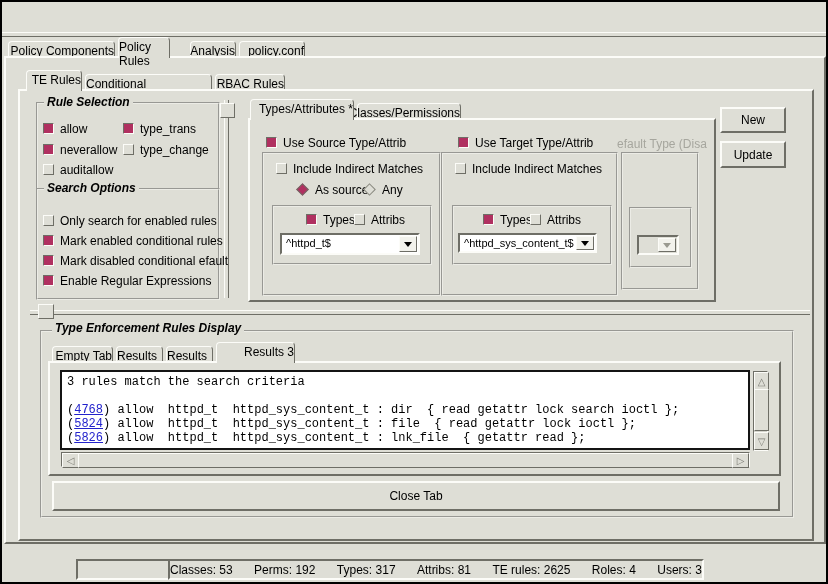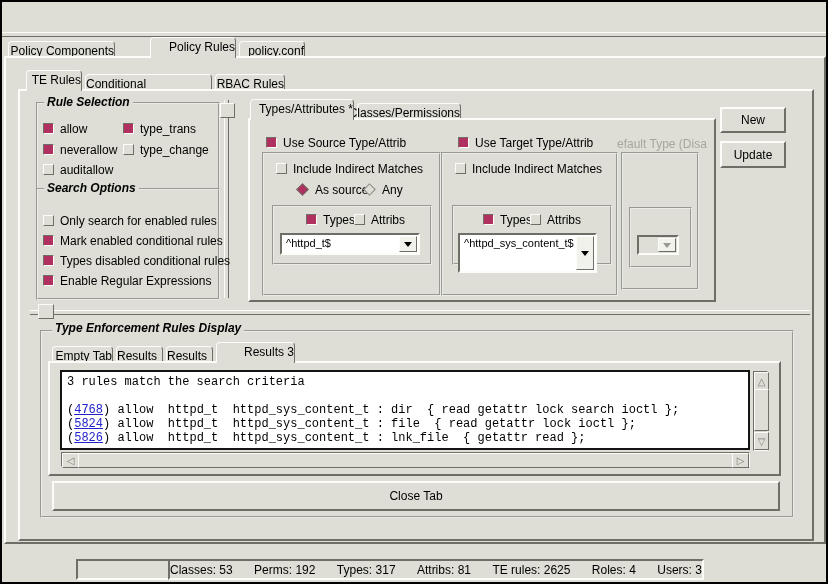--- a/index.html
+++ b/index.html
@@ -67,21 +67,21 @@
 </head>
 <body>
 
 <div id="win">
 
   <div class="abs sash-h" style="left:0;top:30px;width:824px;height:3px;"></div>
 
   <div class="tab" style="left:6px;top:39px;width:107px;height:15px;">
     <span>Policy Components</span>
     </div>
-  <div class="tab active" style="left:116px;top:35px;width:86px;height:21px;margin-left:32px;">
+  <div class="tab active" style="left:116px;top:35px;width:52px;height:21px;">
     <span>Policy Rules</span>
     </div>
   <div class="tab" style="left:188px;top:39px;width:46px;height:15px;">
     <span>Analysis</span>
     </div>
   <div class="tab" style="left:237px;top:39px;width:66px;height:15px;">
     <span>policy.conf</span>
     </div>
   <div class="abs raised page" style="left:2px;top:54px;width:818px;height:484px;"></div>
 
@@ -124,21 +124,21 @@
   <div class="row" style="left:41px;top:212px;z-index:4;">
     <span class="cb"></span>
     <span>Only search for enabled rules</span>
     </div>
   <div class="row" style="left:41px;top:232px;z-index:4;">
     <span class="cb on"></span>
     <span>Mark enabled conditional rules</span>
     </div>
   <div class="row" style="left:41px;top:252px;z-index:4;">
     <span class="cb on"></span>
-    <span>Types disabled conditional rules</span>
+    <span>Mark disabled conditional efault</span>
     </div>
   <div class="row" style="left:41px;top:272px;z-index:4;">
     <span class="cb on"></span>
     <span>Enable Regular Expressions</span>
     </div>
 
   <div class="abs sash-v" style="left:222px;top:98px;width:3px;height:198px;z-index:3;"></div>
   <div class="abs grip" style="left:218px;top:101px;width:13px;height:13px;z-index:4;"></div>
 
   <div class="tab active" style="left:248px;top:97px;width:104px;height:21px;z-index:6;">
@@ -193,21 +193,21 @@
     </div>
   <div class="abs groove" style="left:450px;top:203px;width:156px;height:56px;z-index:5;"></div>
   <div class="row" style="left:481px;top:211px;z-index:6;">
     <span class="cb on"></span>
     <span>Types</span>
     </div>
   <div class="row" style="left:528px;top:211px;z-index:6;">
     <span class="cb"></span>
     <span>Attribs</span>
     </div>
-  <div class="combo" style="left:456px;top:231px;width:139px;height:40px;z-index:6;padding-left:36px;">
+  <div class="combo" style="left:456px;top:231px;width:139px;height:20px;z-index:6;padding-left:36px;">
     <span class="val">^httpd_sys_content_t$</span>
     <span class="cbtn">
         <span class="tri"></span>
       </span>
     </div>
 
   <div class="abs dim" style="left:615px;top:135px;width:94px;overflow:hidden;white-space:nowrap;z-index:4;">efault Type (Disa</div>
   <div class="abs groove" style="left:619px;top:150px;width:74px;height:134px;z-index:4;"></div>
   <div class="abs groove" style="left:627px;top:205px;width:59px;height:57px;z-index:5;"></div>
   <div class="combo" style="left:635px;top:233px;width:42px;height:20px;background:#deded6;z-index:6;">

